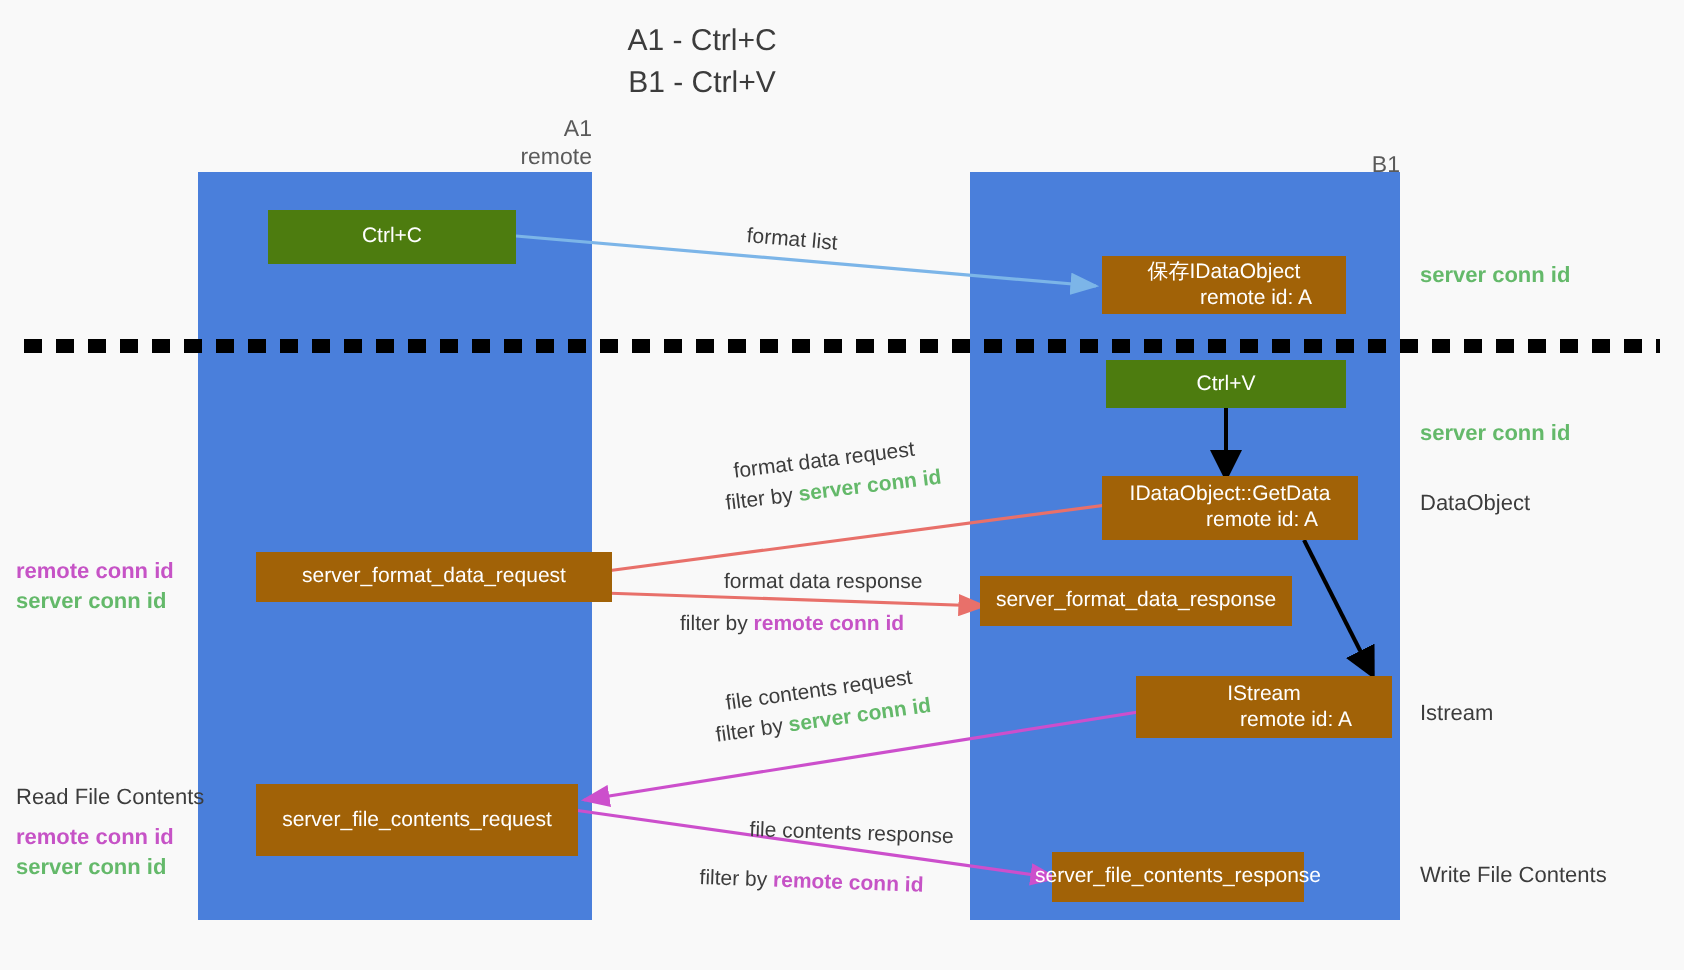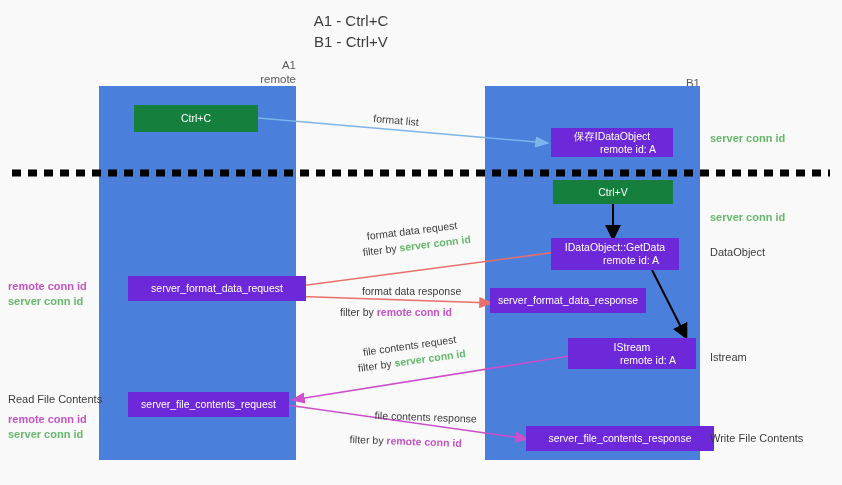--- a/index.html
+++ b/index.html
@@ -20,22 +20,22 @@
   .col-head .ttl{display:block;}
   .col-head .sub{display:block;}
 
   .title{
     position:absolute;left:0;top:10px;width:702px;text-align:center;
     color:#3c3c3c;font-size:15px;line-height:21px;
   }
 
   .box{position:absolute;display:flex;flex-direction:column;align-items:center;justify-content:center;
        color:#ffffff;font-size:10.5px;line-height:13px;text-align:center;box-sizing:border-box;padding:2px 4px;}
-  .box.green{background:#15803d;}
-  .box.orange{background:#6d28d9;}
+  .box.green{background:#4d7c0f;}
+  .box.orange{background:#a16207;}
   .box .l2{display:block;margin-left:32px;}
 
   .edge-label{position:absolute;color:#3c3c3c;font-size:10.5px;line-height:14px;white-space:nowrap;}
   .edge-label.rot{transform-origin:left top;}
   .green-t{color:#64b96a;font-weight:bold;}
   .purple-t{color:#c653c6;font-weight:bold;}
 
   .side-label{position:absolute;font-size:11px;line-height:15px;white-space:nowrap;}
   .side-label.plain{color:#3c3c3c;}
   .side-label.green{color:#64b96a;font-weight:bold;}
@@ -99,21 +99,21 @@
   </svg>
 
   <div class="box green" style="left:134px;top:105px;width:124px;height:27px;">
     <span>Ctrl+C</span>
   </div>
 
   <div class="box orange" style="left:128px;top:276px;width:178px;height:25px;">
     <span>server_format_data_request</span>
   </div>
 
-  <div class="box orange" style="left:128px;top:392px;width:161px;height:25px;align-items:center;">
+  <div class="box orange" style="left:128px;top:392px;width:161px;height:36px;align-items:center;">
     <span>server_file_contents_request</span>
   </div>
 
   <div class="box orange" style="left:551px;top:128px;width:122px;height:29px;">
     <span>保存IDataObject</span>
     <span class="l2">remote id: A</span>
   </div>
 
   <div class="box green" style="left:553px;top:180px;width:120px;height:24px;">
     <span>Ctrl+V</span>
@@ -126,21 +126,21 @@
 
   <div class="box orange" style="left:490px;top:288px;width:156px;height:25px;align-items:center;">
     <span>server_format_data_response</span>
   </div>
 
   <div class="box orange" style="left:568px;top:338px;width:128px;height:31px;">
     <span>IStream</span>
     <span class="l2">remote id: A</span>
   </div>
 
-  <div class="box orange" style="left:526px;top:426px;width:188px;height:25px;">
+  <div class="box orange" style="left:526px;top:426px;width:126px;height:25px;">
     <span>server_file_contents_response</span>
   </div>
 
   <div class="edge-label rot" style="left:374px;top:111px;transform:rotate(5deg);">format list</div>
 
   <div class="edge-label rot" style="left:366px;top:229px;transform:rotate(-7deg);">format data request</div>
   <div class="edge-label rot" style="left:362px;top:245px;transform:rotate(-7deg);">
     <span>filter by </span><span class="green-t">server conn id</span>
   </div>
 

